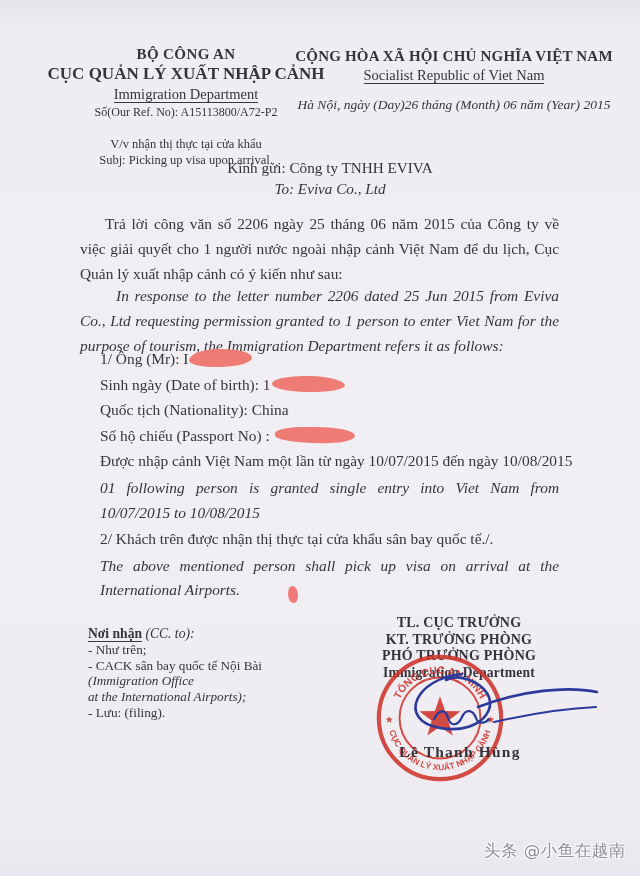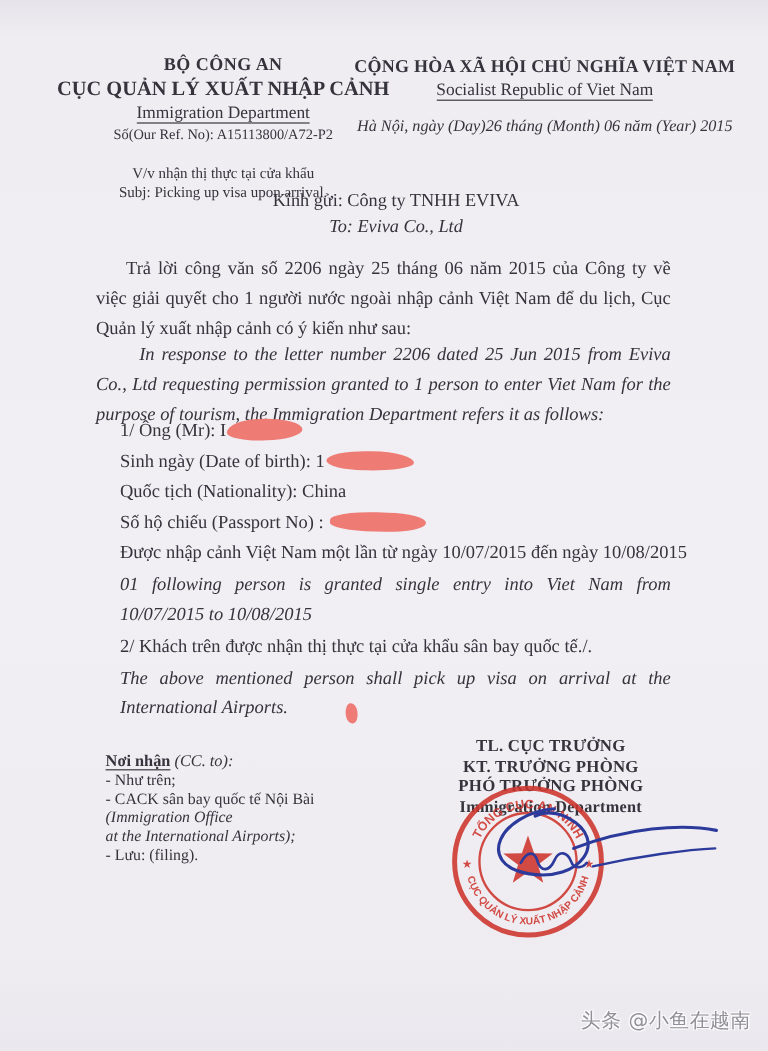--- a/index.html
+++ b/index.html
@@ -153,16 +153,17 @@
 
   <svg class="abs sig-svg" viewBox="0 0 218 82">
     <g fill="none" stroke-width="2.6" stroke-linecap="round" stroke="#2b3a9b">
       <path d="M80,12 C34,16 14,58 58,66 C102,74 126,38 92,20 C83,15 72,14 64,18"></path>
       <path d="M52,57 c6,-11 12,-9 14,-1 c3,9 10,8 14,-1 c4,-9 11,-7 14,1 c2,6 9,6 13,1" stroke-width="2.2"></path>
       <path d="M96,45 C140,28 186,24 215,30"></path>
       <path d="M112,60 C152,51 192,46 214,45" stroke-width="2"></path>
     </g>
   </svg>
 
+  <div class="abs ctr b signer">Lê Thanh Hùng</div>
 
   <div class="abs watermark">头条 @小鱼在越南</div>
 
 </div>
 
 </body></html>

